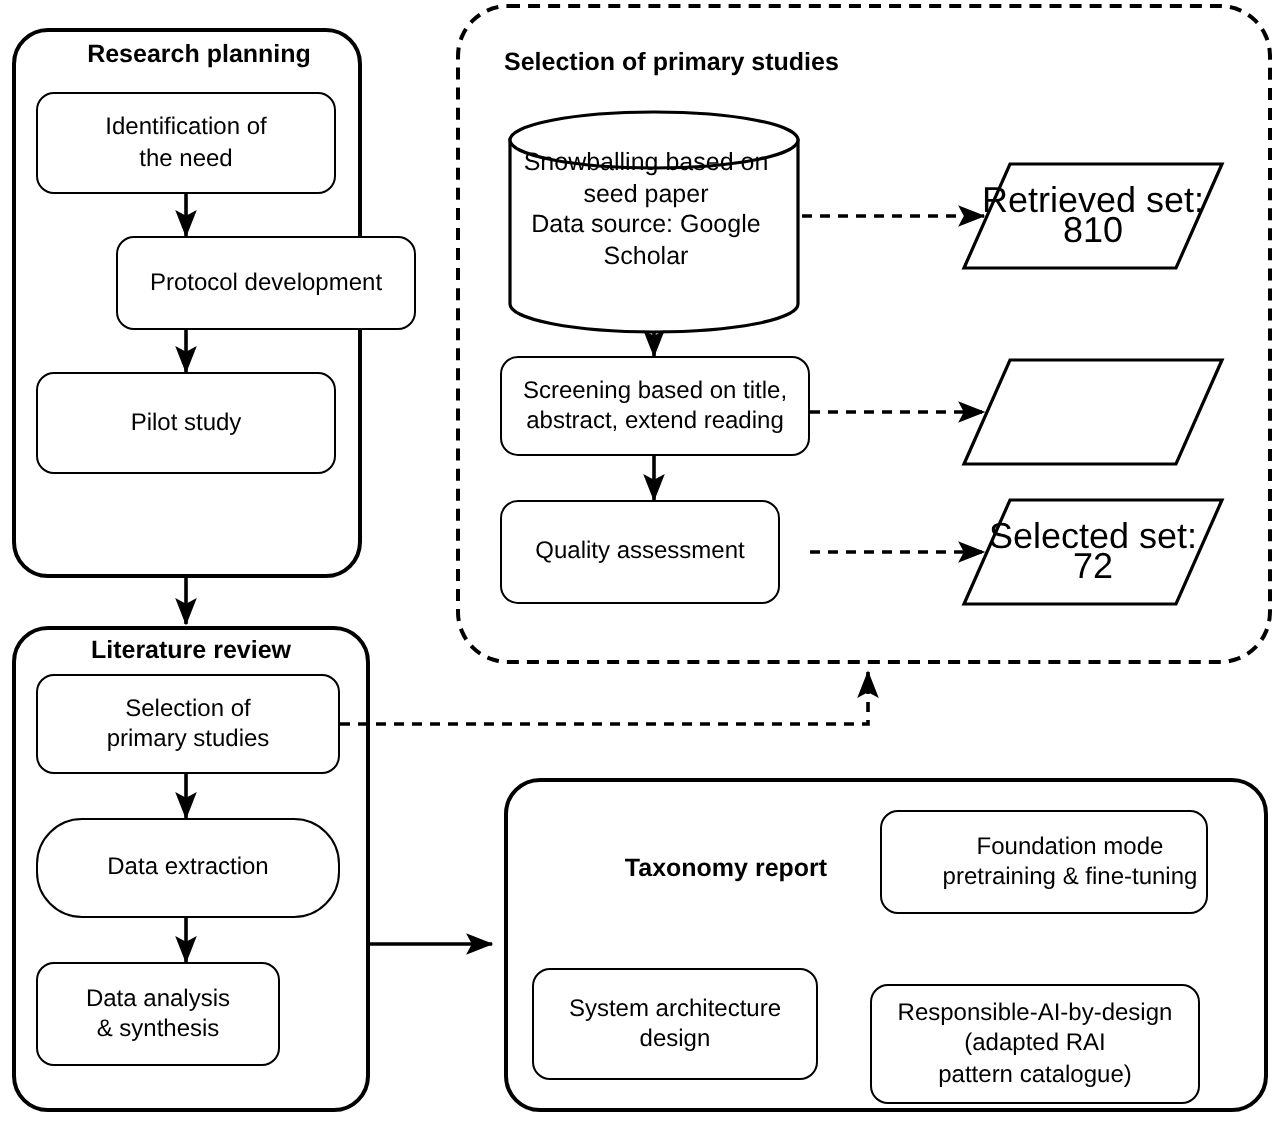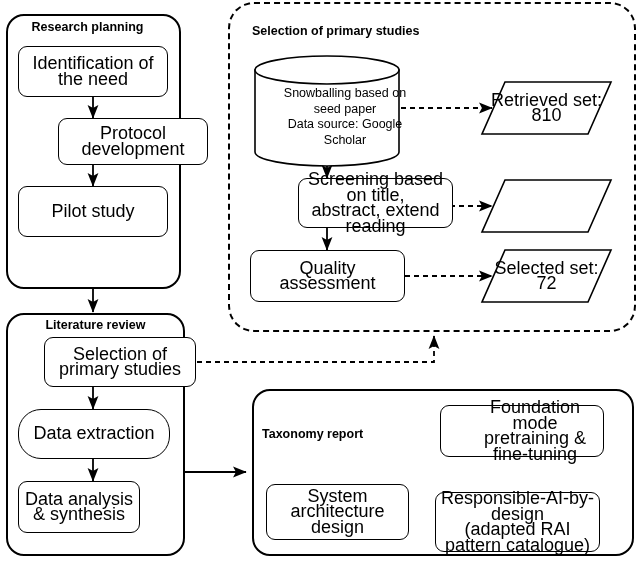--- a/index.html
+++ b/index.html
@@ -49,21 +49,21 @@
   .node {
     position: absolute;
     box-sizing: border-box;
     border: 1.6px solid #000000;
     border-radius: 9px;
     background: #ffffff;
     display: flex;
     align-items: center;
     justify-content: center;
     text-align: center;
-    font-size: 18px;
+    font-size: 12px;
     line-height: 15.5px;
     color: #000000;
     padding: 2px 4px;
   }
   .para-wrap {
     position: absolute;
   }
   .para-label {
     position: absolute;
     left: 0;
@@ -137,61 +137,61 @@
 
     <path d="M170,362 L434,362 L434,336" fill="none" stroke="#000000" stroke-width="1.8" stroke-dasharray="5,4" marker-end="url(#ahd)"></path>
 
     <line x1="93" y1="387" x2="93" y2="409" stroke="#000000" stroke-width="1.8" marker-end="url(#ah)"></line>
     <line x1="93" y1="459" x2="93" y2="481" stroke="#000000" stroke-width="1.8" marker-end="url(#ah)"></line>
 
     <path d="M185,472 L246,472" fill="none" stroke="#000000" stroke-width="1.8" marker-end="url(#ah)"></path>
   </svg>
 
   <div class="grp" style="left:6px; top:14px; width:175px; height:275px;"></div>
-  <div class="grp-title" style="left:0; top:20px; width:175px;">Research planning</div>
+  <div class="grp-title" style="left:12px; top:20px; width:175px;">Research planning</div>
 
   <div class="node nl" style="left:18px; top:46px; width:150px; height:51px;">Identification of
 the need</div>
   <div class="node nl" style="left:18px; top:118px; width:150px; height:47px;margin-left:40px;">Protocol development</div>
   <div class="node nl" style="left:18px; top:186px; width:150px; height:51px;">Pilot study</div>
 
   <div class="grp-dashed" style="left:228px; top:2px; width:408px; height:330px;"></div>
   <div class="grp-title" style="left:252px; top:24px; width:260px; text-align:left;">Selection of primary studies</div>
 
-  <div class="cyl-wrap" style="left:255px; top:56px; width:136px; height:110px;padding-left:44px;">
+  <div class="cyl-wrap" style="left:255px; top:44px; width:136px; height:110px;">
     <div class="cyl-label">Snowballing based on
 seed paper
 Data source: Google
 Scholar</div>
   </div>
 
-  <div class="node nl" style="left:250px; top:178px; width:155px; height:50px;margin-left:48px;">Screening based on title,
+  <div class="node nl" style="left:250px; top:178px; width:155px; height:50px;">Screening based on title,
 abstract, extend reading</div>
-  <div class="node nl" style="left:250px; top:250px; width:155px; height:52px;">Quality assessment</div>
+  <div class="node nl" style="left:250px; top:250px; width:140px; height:52px;">Quality assessment</div>
 
   <div class="para-wrap" style="left:482px; top:82px; width:129px; height:52px;">
     <div class="para-label">Retrieved set:
 810</div>
   </div>
   <div class="para-wrap" style="left:482px; top:250px; width:129px; height:52px;">
     <div class="para-label">Selected set:
 72</div>
   </div>
 
   <div class="grp" style="left:6px; top:313px; width:179px; height:243px;"></div>
   <div class="grp-title" style="left:6px; top:318px; width:179px;">Literature review</div>
 
-  <div class="node nl" style="left:18px; top:337px; width:152px; height:50px;margin-left:26px;">Selection of
+  <div class="node nl" style="left:18px; top:337px; width:152px; height:50px;">Selection of
 primary studies</div>
   <div class="node nl" style="left:18px; top:409px; width:152px; height:50px;border-radius:23px;">Data extraction</div>
   <div class="node nl" style="left:18px; top:481px; width:122px; height:52px;">Data analysis
 &amp; synthesis</div>
 
   <div class="grp" style="left:252px; top:389px; width:382px; height:167px;"></div>
-  <div class="grp-title" style="left:262px; top:427px; width:180px; text-align:left;">Taxonomy report</div>
+  <div class="grp-title" style="left:273px; top:427px; width:180px; text-align:center;">Taxonomy report</div>
 
   <div class="node nl" style="left:440px; top:405px; width:164px; height:52px;padding-left:30px;">Foundation mode
 pretraining &amp; fine-tuning</div>
   <div class="node nl" style="left:266px; top:484px; width:143px; height:56px;">System architecture
 design</div>
   <div class="node nl" style="left:435px; top:492px; width:165px; height:60px;">Responsible-AI-by-design
 (adapted RAI
 pattern catalogue)</div>
 
 </div>

